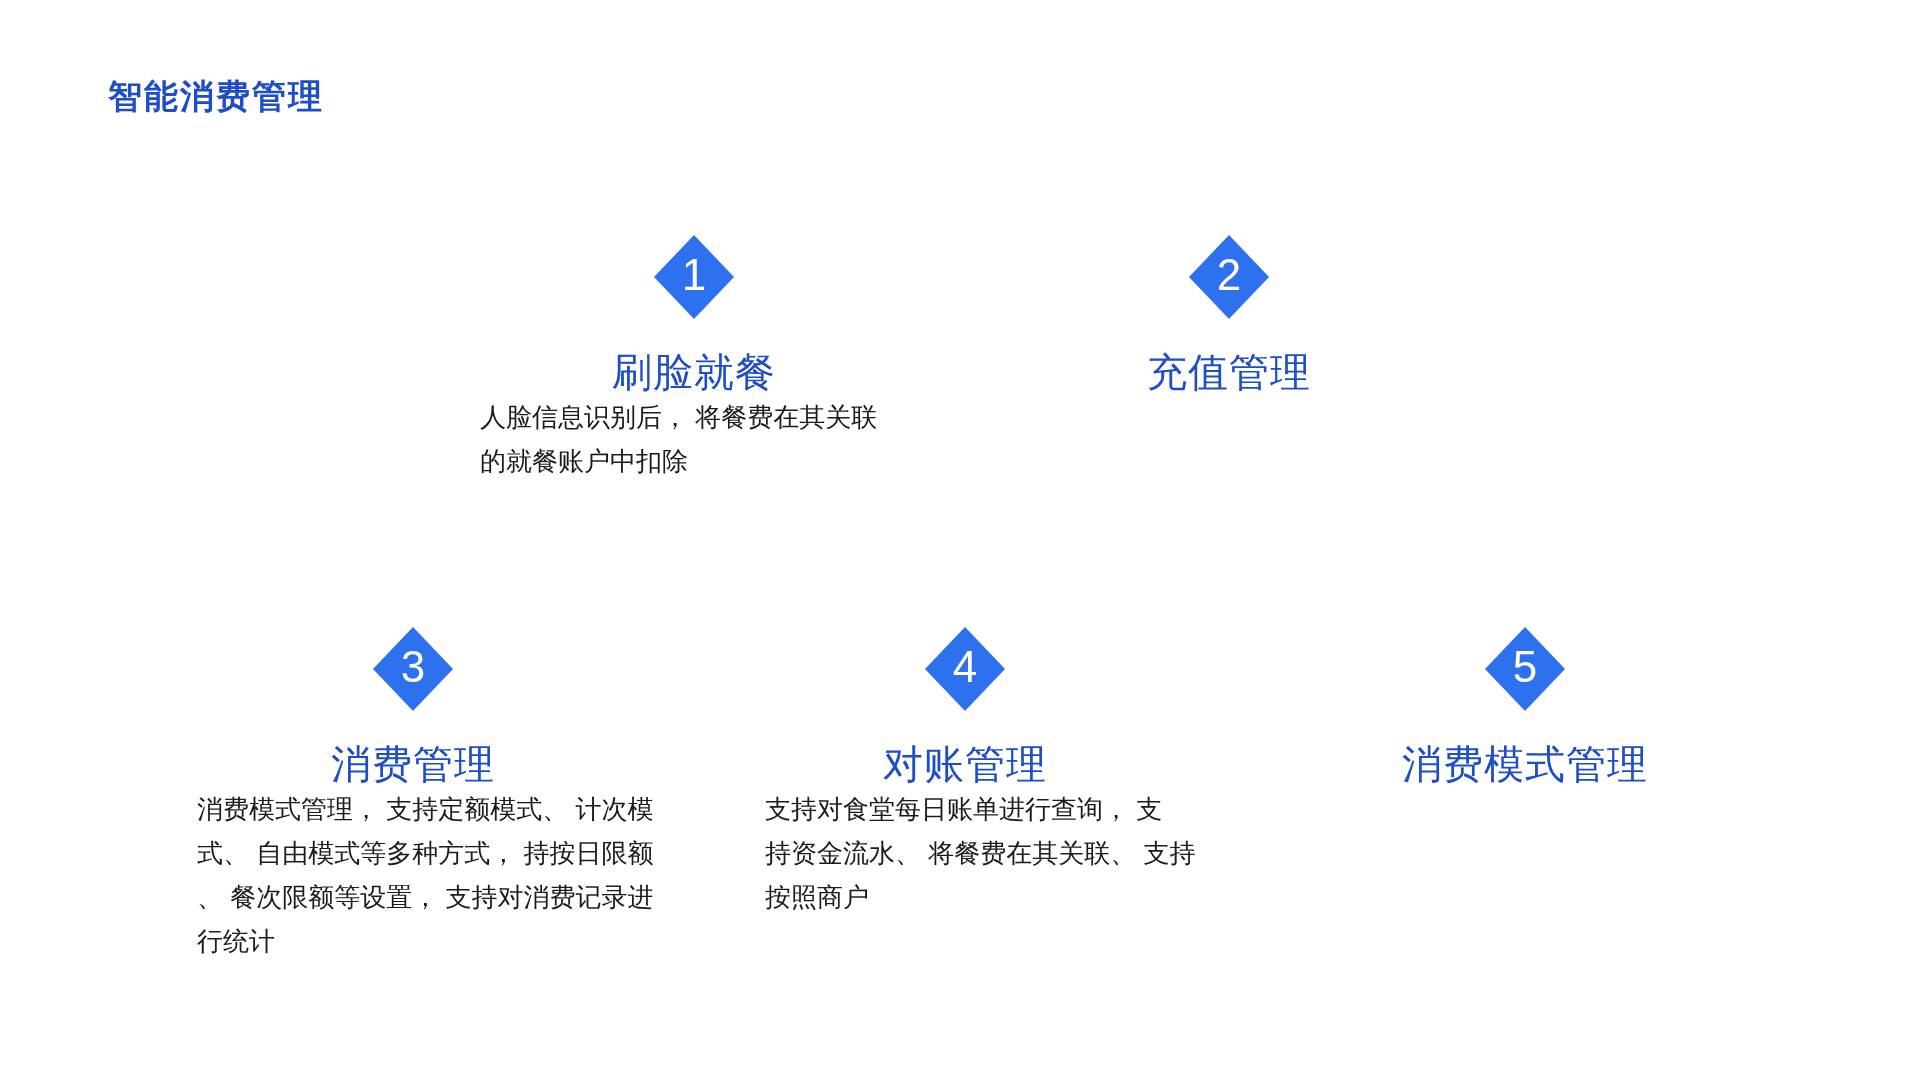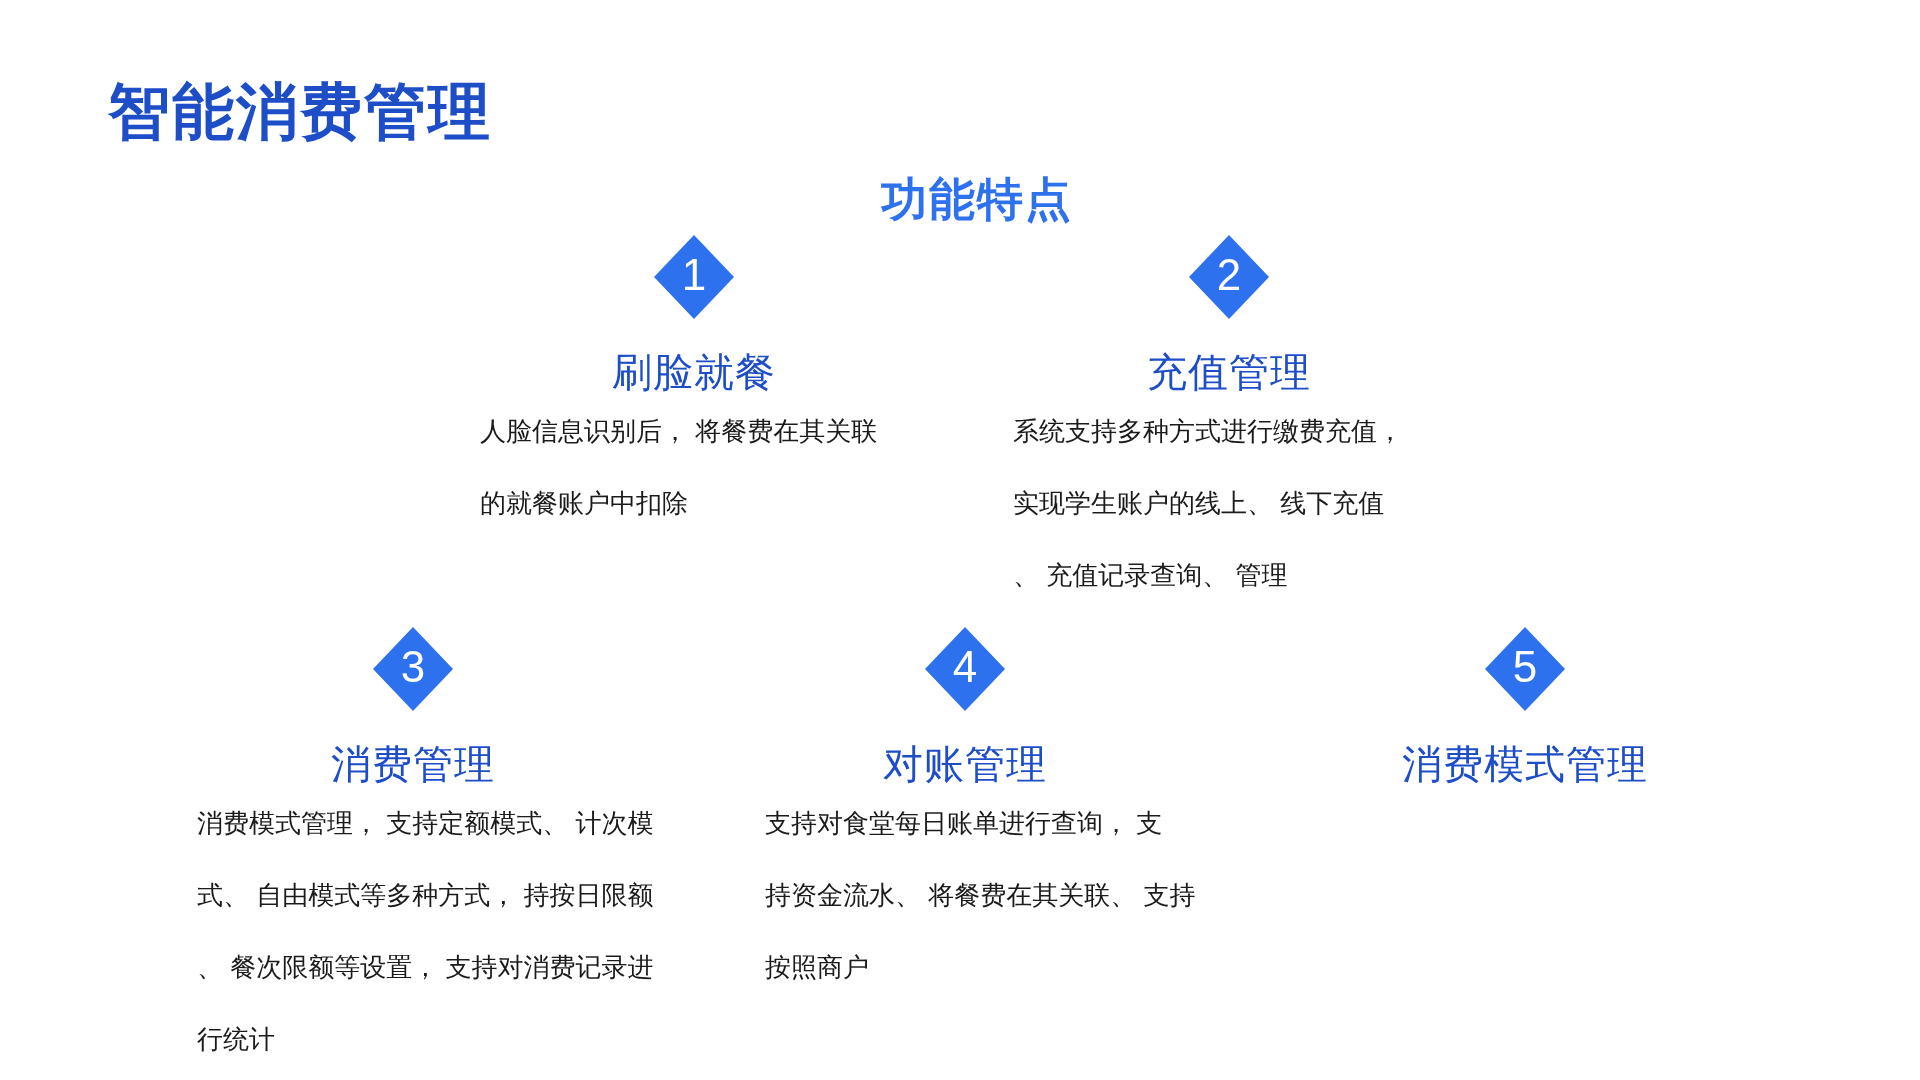--- a/index.html
+++ b/index.html
@@ -17,21 +17,21 @@
     position: relative;
     width: 1920px;
     height: 1080px;
     background: var(--page-bg);
     overflow: hidden;
   }
   .page-title {
     position: absolute;
     left: 108px;
     top: 78px;
-    font-size: 62px;
+    font-size: 34px;
     font-weight: 700;
     letter-spacing: 2px;
     color: var(--title-blue);
     line-height: 1.1;
     white-space: nowrap;
   }
   .subtitle {
     position: absolute;
     left: 977px;
     top: 174px;
@@ -91,53 +91,49 @@
     line-height: 1;
     white-space: nowrap;
   }
   .feature-desc {
     position: absolute;
     top: 160px;
     left: 0;
     width: 100%;
     font-size: 26px;
     color: var(--body-text);
-    line-height: 72px;
+    line-height: 44px;
     white-space: pre;
     text-align: left;
   }
 </style>
 </head>
 <body>
 
 <div class="slide">
 
   <h1 class="page-title">智能消费管理</h1>
 
-  <h2 class="subtitle">功能特点</h2>
 
   <div class="feature f1">
     <div class="diamond-wrap">
       <div class="diamond"></div>
       <span class="feature-number">1</span>
     </div>
     <h3 class="feature-heading">刷脸就餐</h3>
     <p class="feature-desc">人脸信息识别后， 将餐费在其关联
 的就餐账户中扣除</p>
   </div>
 
   <div class="feature f2">
     <div class="diamond-wrap">
       <div class="diamond"></div>
       <span class="feature-number">2</span>
     </div>
     <h3 class="feature-heading">充值管理</h3>
-    <p class="feature-desc">系统支持多种方式进行缴费充值，
-实现学生账户的线上、 线下充值
-、 充值记录查询、 管理</p>
   </div>
 
   <div class="feature f3">
     <div class="diamond-wrap">
       <div class="diamond"></div>
       <span class="feature-number">3</span>
     </div>
     <h3 class="feature-heading">消费管理</h3>
     <p class="feature-desc">消费模式管理， 支持定额模式、 计次模
 式、 自由模式等多种方式， 持按日限额

